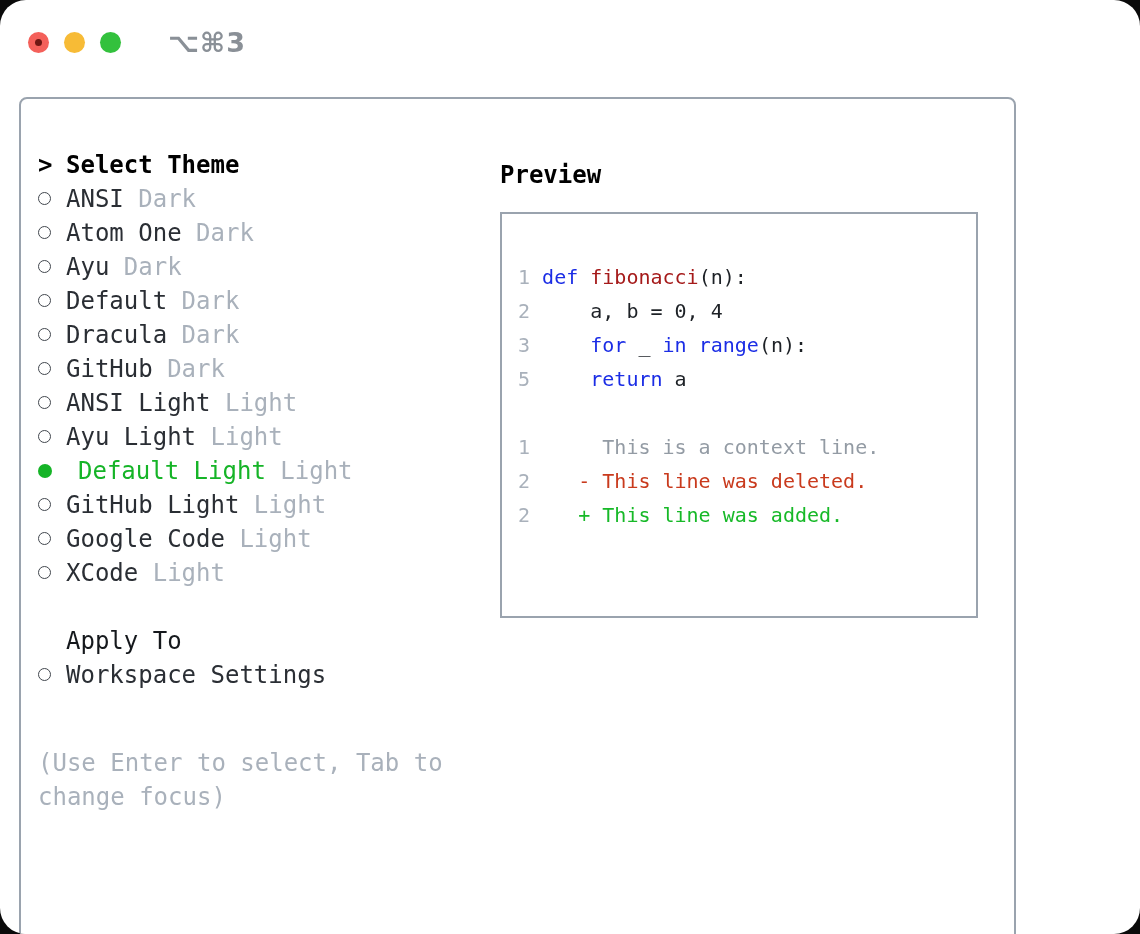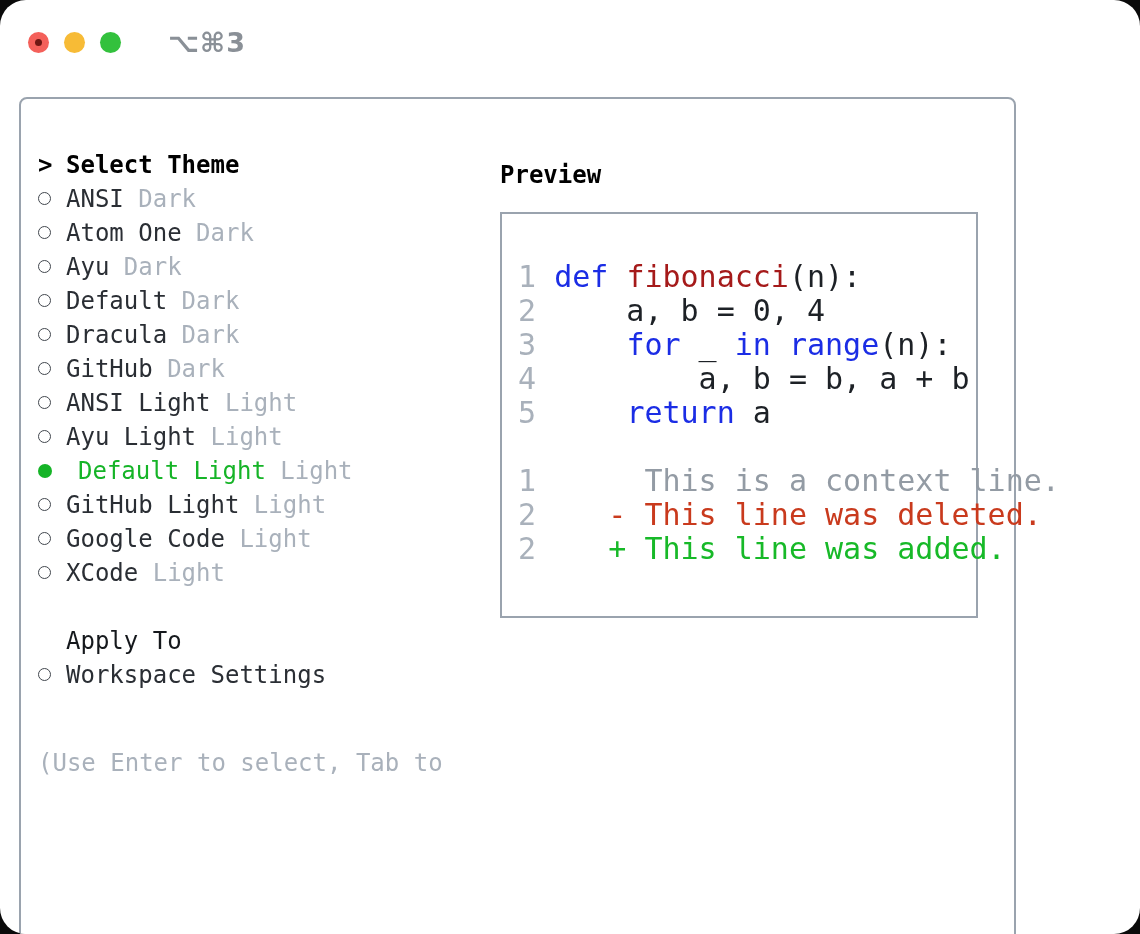--- a/index.html
+++ b/index.html
@@ -48,21 +48,21 @@
   .apply-hdr{margin-top:34px;}
   .help{margin-top:54px;}
   .help-line{color:var(--muted_gray,#a9b1bb);}
   
   .right-col{flex:1;box-sizing:border-box;padding-top:59px;}
   .preview-label{height:34px;line-height:34px;font-size:24px;font-weight:700;color:#000;}
   .preview-box{
     margin-top:20px;width:478px;height:406px;box-sizing:border-box;
     border:2px solid var(--border_gray,#9aa3ae);padding:46px 0 0 16px;background:#fff;
   }
-  .pline{height:34px;line-height:34px;font-size:30px;white-space:pre;}
+  .pline{height:34px;line-height:34px;font-size:20px;white-space:pre;}
   .gut{color:var(--muted_gray,#a9b1bb);}
   .pl{color:#1d2126;}
   .kw{color:var(--keyword_blue,#1b2de5);}
   .fn{color:var(--function_red,#a51a1a);}
   .ctx{color:var(--context_gray,#939ba4);}
   .del{color:var(--deleted_red,#c93a1d);}
   .add{color:var(--added_green,#17b928);}
 </style>
 </head>
 <body>
@@ -97,31 +97,31 @@
         </div>
 
       <div class="row apply-hdr"><span class="pfx"></span><span class="hdr2">Apply To</span></div>
 
       <div>
           <div class="row"><span class="pfx"><span class="dot"></span></span><span class="lbl">Workspace Settings</span></div>
         </div>
 
       <div class="help">
         <div class="row help-line">(Use Enter to select, Tab to</div>
+        <div class="row help-line">change focus)</div>
       </div>
     </div>
 
     <div class="right-col">
       <div class="preview-label">Preview</div>
       <div class="preview-box">
         <div>
             <div class="pline"><span class="gut">1 </span><span class="kw">def</span><span class="pl"> </span><span class="fn">fibonacci</span><span class="pl">(n):</span></div>
             <div class="pline"><span class="gut">2 </span><span class="pl">    a, b = 0, 4</span></div>
             <div class="pline"><span class="gut">3 </span><span class="pl">    </span><span class="kw">for</span><span class="pl"> _ </span><span class="kw">in</span><span class="pl"> </span><span class="kw">range</span><span class="pl">(n):</span></div>
-            <div class="pline"><span class="gut">4 </span><span class="pl">        a, b = b, a + b</span></div>
             <div class="pline"><span class="gut">5 </span><span class="pl">    </span><span class="kw">return</span><span class="pl"> a</span></div>
             <div class="pline"></div>
             <div class="pline"><span class="gut">1</span><span class="ctx">      This is a context line.</span></div>
             <div class="pline"><span class="gut">2</span><span class="del">    - This line was deleted.</span></div>
             <div class="pline"><span class="gut">2</span><span class="add">    + This line was added.</span></div>
           </div>
       </div>
     </div>
   </div>
 </div>

